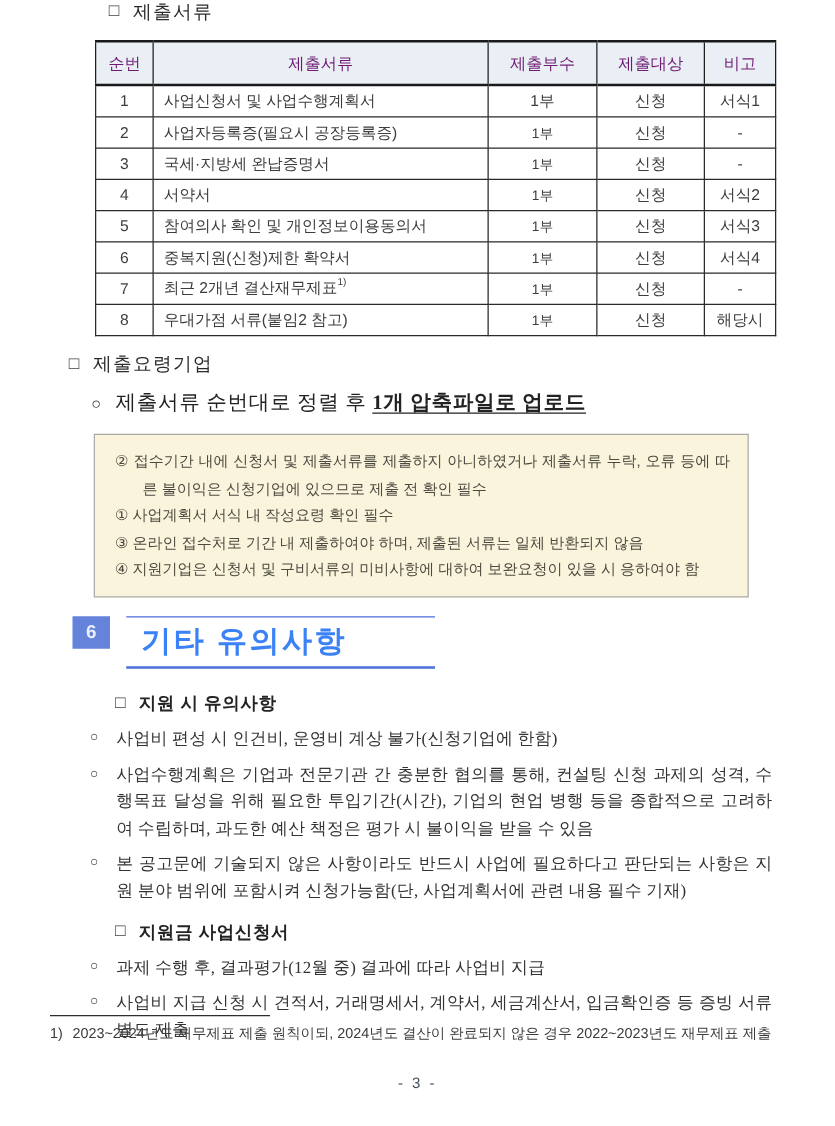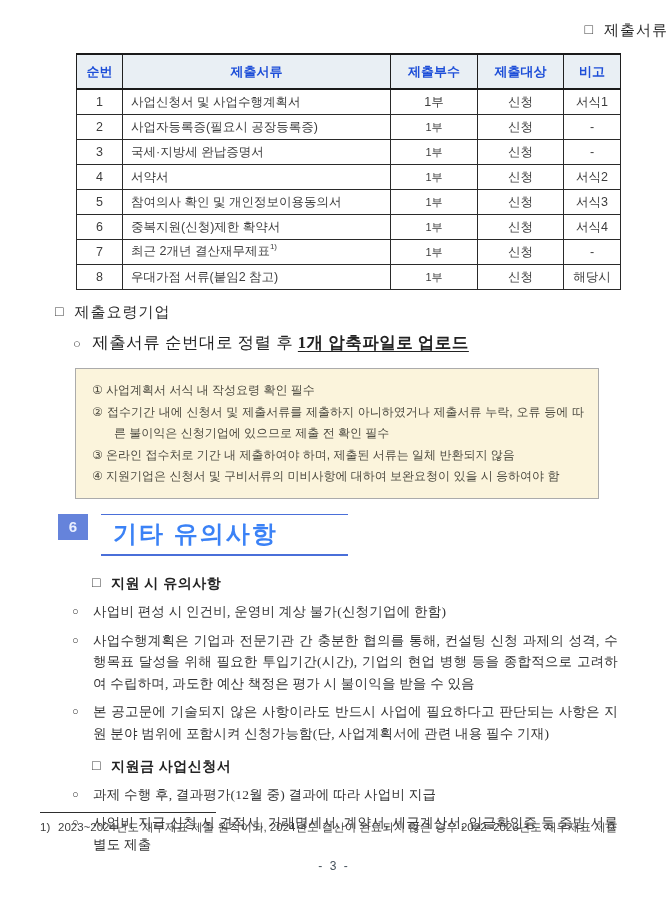--- a/index.html
+++ b/index.html
@@ -3,29 +3,29 @@
 <meta charset="utf-8">
 <style>
   html,body{margin:0;padding:0;background:#fff;}
   .doc{
     position:relative;width:668px;height:901px;background:#fff;overflow:hidden;
     font-family:"Liberation Sans","DejaVu Sans",sans-serif;color:#333;
   }
   .serif{font-family:"Liberation Serif","DejaVu Serif",serif;}
 
   
-  .h1{padding-top:21px;margin-left:87px;font-size:15px;color:#2b2b2b;letter-spacing:1px;text-align:right;}
+  .h1{margin-left:87px;font-size:15px;color:#2b2b2b;letter-spacing:1px;}
   .chk{margin-right:10px;font-size:14px;position:relative;top:-1px;color:#444;}
 
   
   table.sub{margin:13px 0 0 76px;border-collapse:collapse;width:544px;table-layout:fixed;}
   table.sub{border:1.5px solid #1f1f1f;}
   table.sub th{
-    background:var(--table-header-bg,#E9EFF4);height:31px;font-size:13px;font-weight:bold;
-    color:#1d4ed8;border:1px solid #1f1f1f;border-bottom:2.5px solid #1a1a1a;border-top:2px solid #1a1a1a;
+    background:var(--table-header-bg,#E9EFF4);height:31px;font-size:13px;font-weight:normal;
+    color:#701a75;border:1px solid #1f1f1f;border-bottom:2.5px solid #1a1a1a;border-top:2px solid #1a1a1a;
   }
   table.sub td{
     height:24px;font-size:12.5px;color:#3d3d3d;border:1px solid #2a2a2a;
     text-align:center;vertical-align:middle;padding:0;
   }
   table.sub td.doc-cell{text-align:left;padding-left:8px;}
   table.sub td.copies-cell{font-size:11px;}
   table.sub tbody tr:first-child td.copies-cell{font-size:12.5px;}
   table.sub sup{font-size:8px;position:relative;top:-1px;}
 
@@ -163,22 +163,22 @@
 
   <div class="h2 serif">
     <span class="chk">□</span><span>제출요령기업</span>
   </div>
 
   <div class="big-bullet serif">
     <span class="mk">○</span><span>제출서류 순번대로 정렬 후 </span><span class="ul">1개 압축파일로 업로드</span>
   </div>
 
   <ul class="notice">
+      <li>② 접수기간 내에 신청서 및 제출서류를 제출하지 아니하였거나 제출서류 누락, 오류 등에 따른 불이익은 신청기업에 있으므로 제출 전 확인 필수</li>
       <li>① 사업계획서 서식 내 작성요령 확인 필수</li>
-      <li>② 접수기간 내에 신청서 및 제출서류를 제출하지 아니하였거나 제출서류 누락, 오류 등에 따른 불이익은 신청기업에 있으므로 제출 전 확인 필수</li>
       <li>③ 온라인 접수처로 기간 내 제출하여야 하며, 제출된 서류는 일체 반환되지 않음</li>
       <li>④ 지원기업은 신청서 및 구비서류의 미비사항에 대하여 보완요청이 있을 시 응하여야 함</li>
     </ul>
 
   <div class="sec6">
     <div class="sec6-num">6</div>
     <div class="sec6-title">기타 유의사항</div>
   </div>
 
   <div class="h3">

